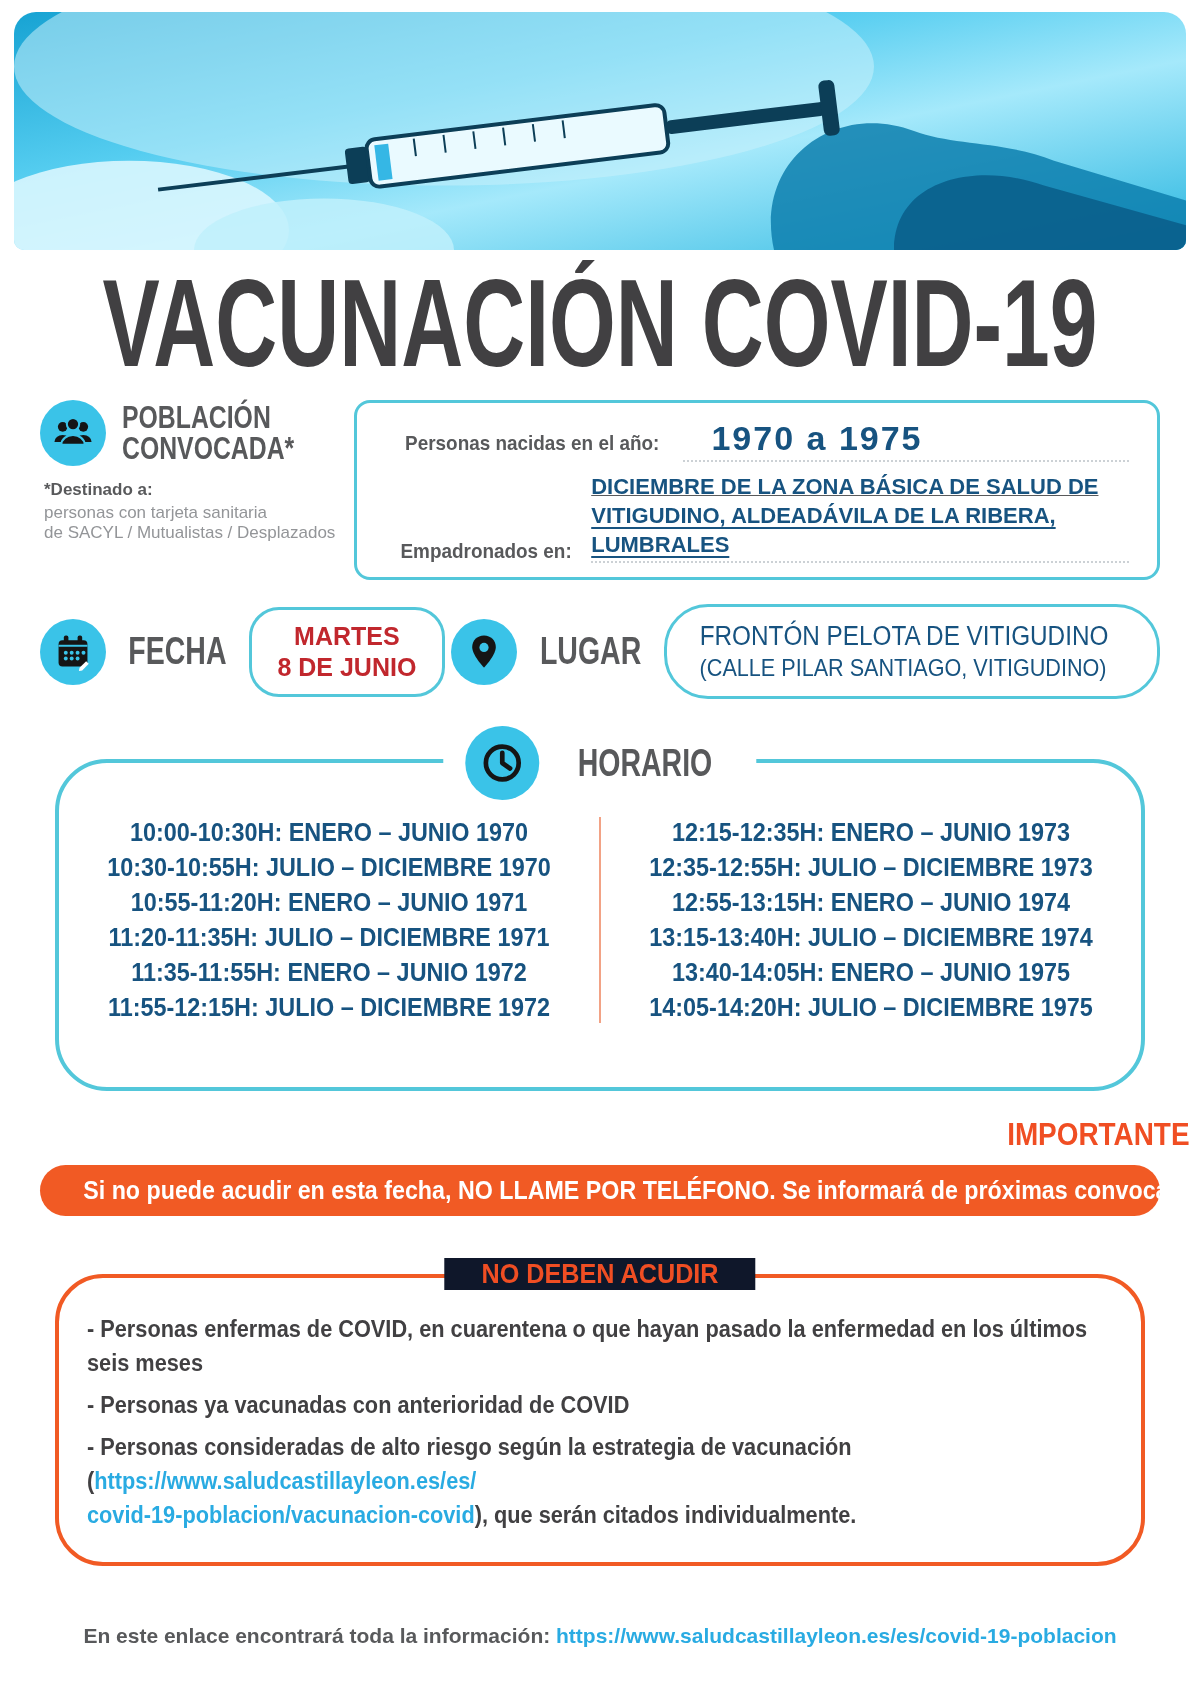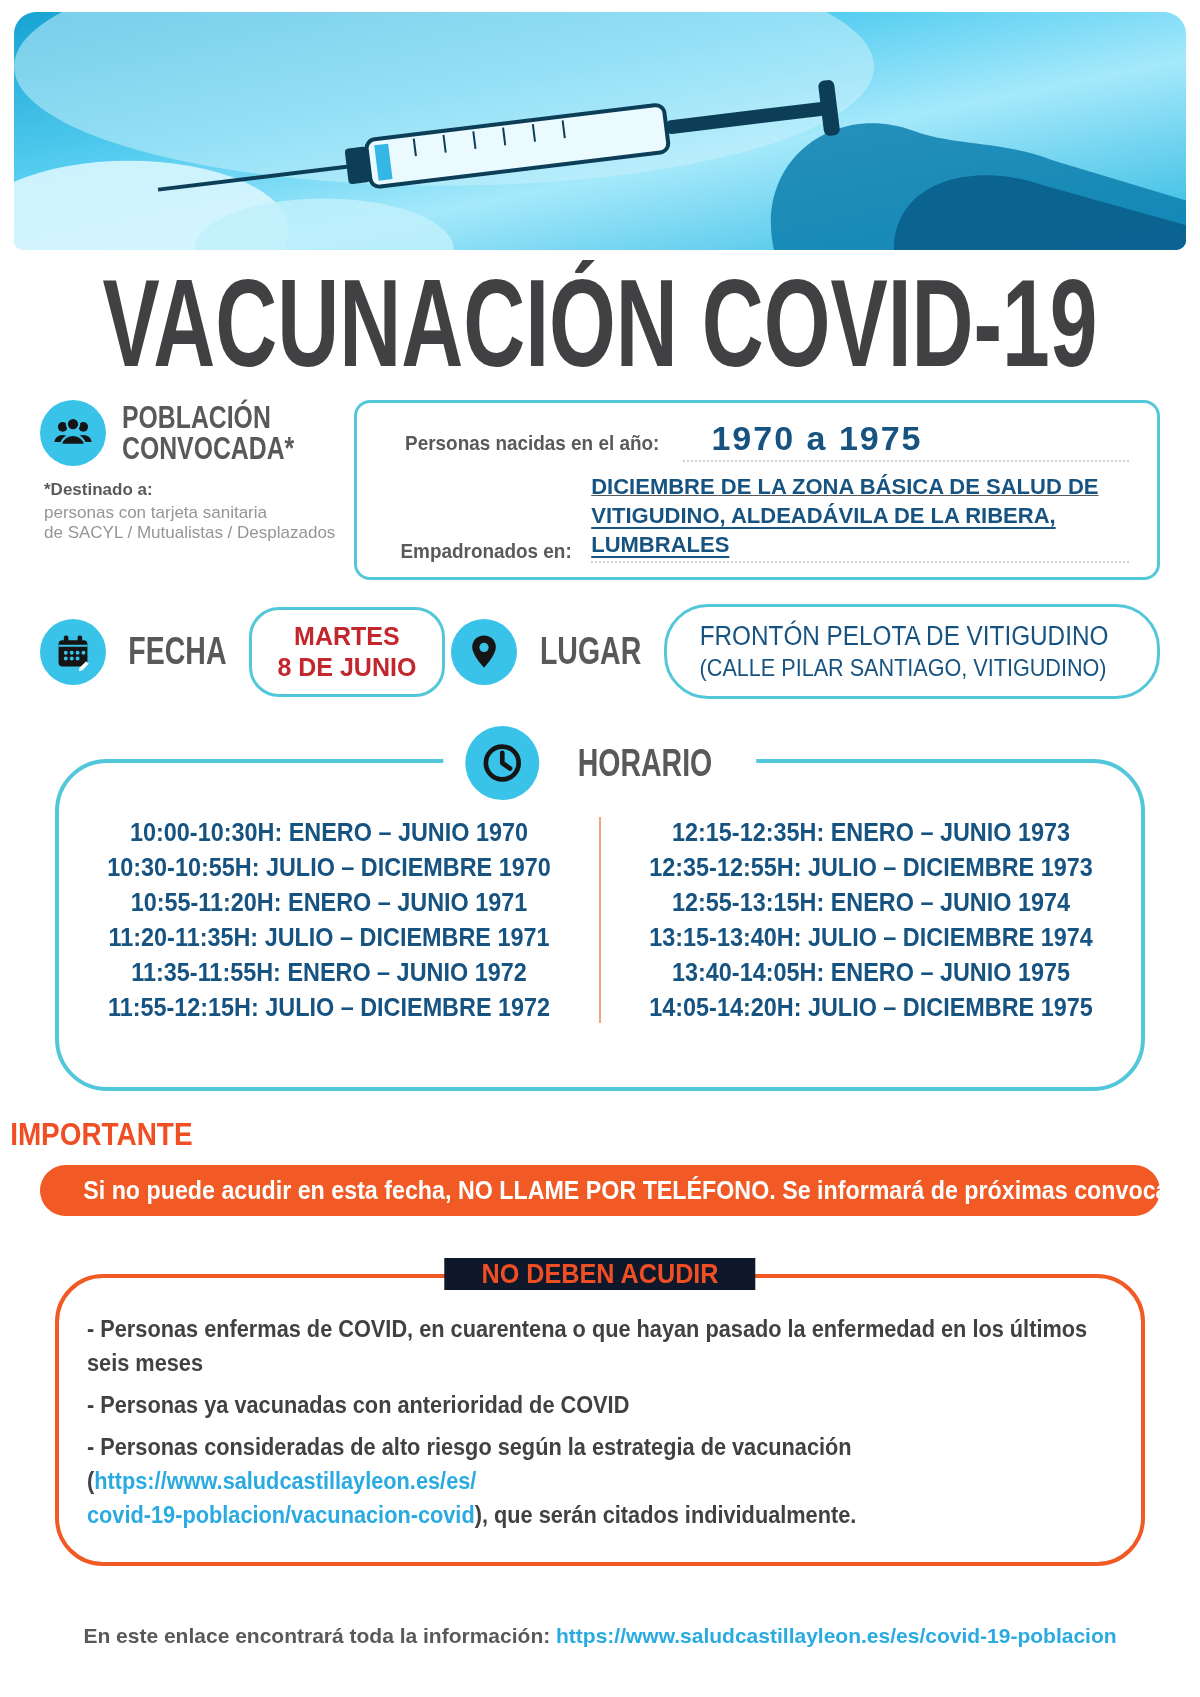--- a/index.html
+++ b/index.html
@@ -58,21 +58,21 @@
     border-radius:52px;padding:52px 0 62px;}
   .sched-legend{position:absolute;top:-37px;left:50%;transform:translateX(-50%);
     background:#fff;padding:0 22px;display:flex;align-items:center;gap:16px;height:74px;}
   .legend-circle{width:74px;height:74px;}
   .cols{display:flex;align-items:stretch;}
   .col{flex:1;text-align:center;}
   .divider{width:2px;background:var(--salmon,#f2a285);margin:2px 0;}
   .slot{display:block;font-size:26px;line-height:35px;font-weight:bold;color:var(--dark_blue);
     transform:scaleX(.9);transform-origin:center;white-space:nowrap;}
 
-  .importante{text-align:left;margin-top:26px;}
+  .importante{text-align:right;margin-top:26px;}
   .imp-title{font-size:31px;font-weight:bold;color:var(--orange_red,#f04e23);}
   .imp-sub{font-size:24px;font-weight:bold;color:var(--orange_red);margin-top:7px;}
   .banner{margin:12px 40px 0;background:var(--orange,#f15a24);border-radius:26px;color:#fff;
     text-align:center;padding:11px 0;font-size:25px;font-weight:bold;white-space:nowrap;}
   .banner-inner{display:inline-block;transform:scaleX(.93);transform-origin:center;}
 
   .no-acudir{position:relative;margin:58px 55px 0;border:4px solid var(--orange,#f15a24);
     border-radius:48px;padding:34px 28px 30px;}
   .na-title{position:absolute;top:-20px;left:50%;transform:translateX(-50%);background:#0f172a;
     padding:0 24px;font-size:28px;font-weight:bold;color:var(--orange_red);white-space:nowrap;}

